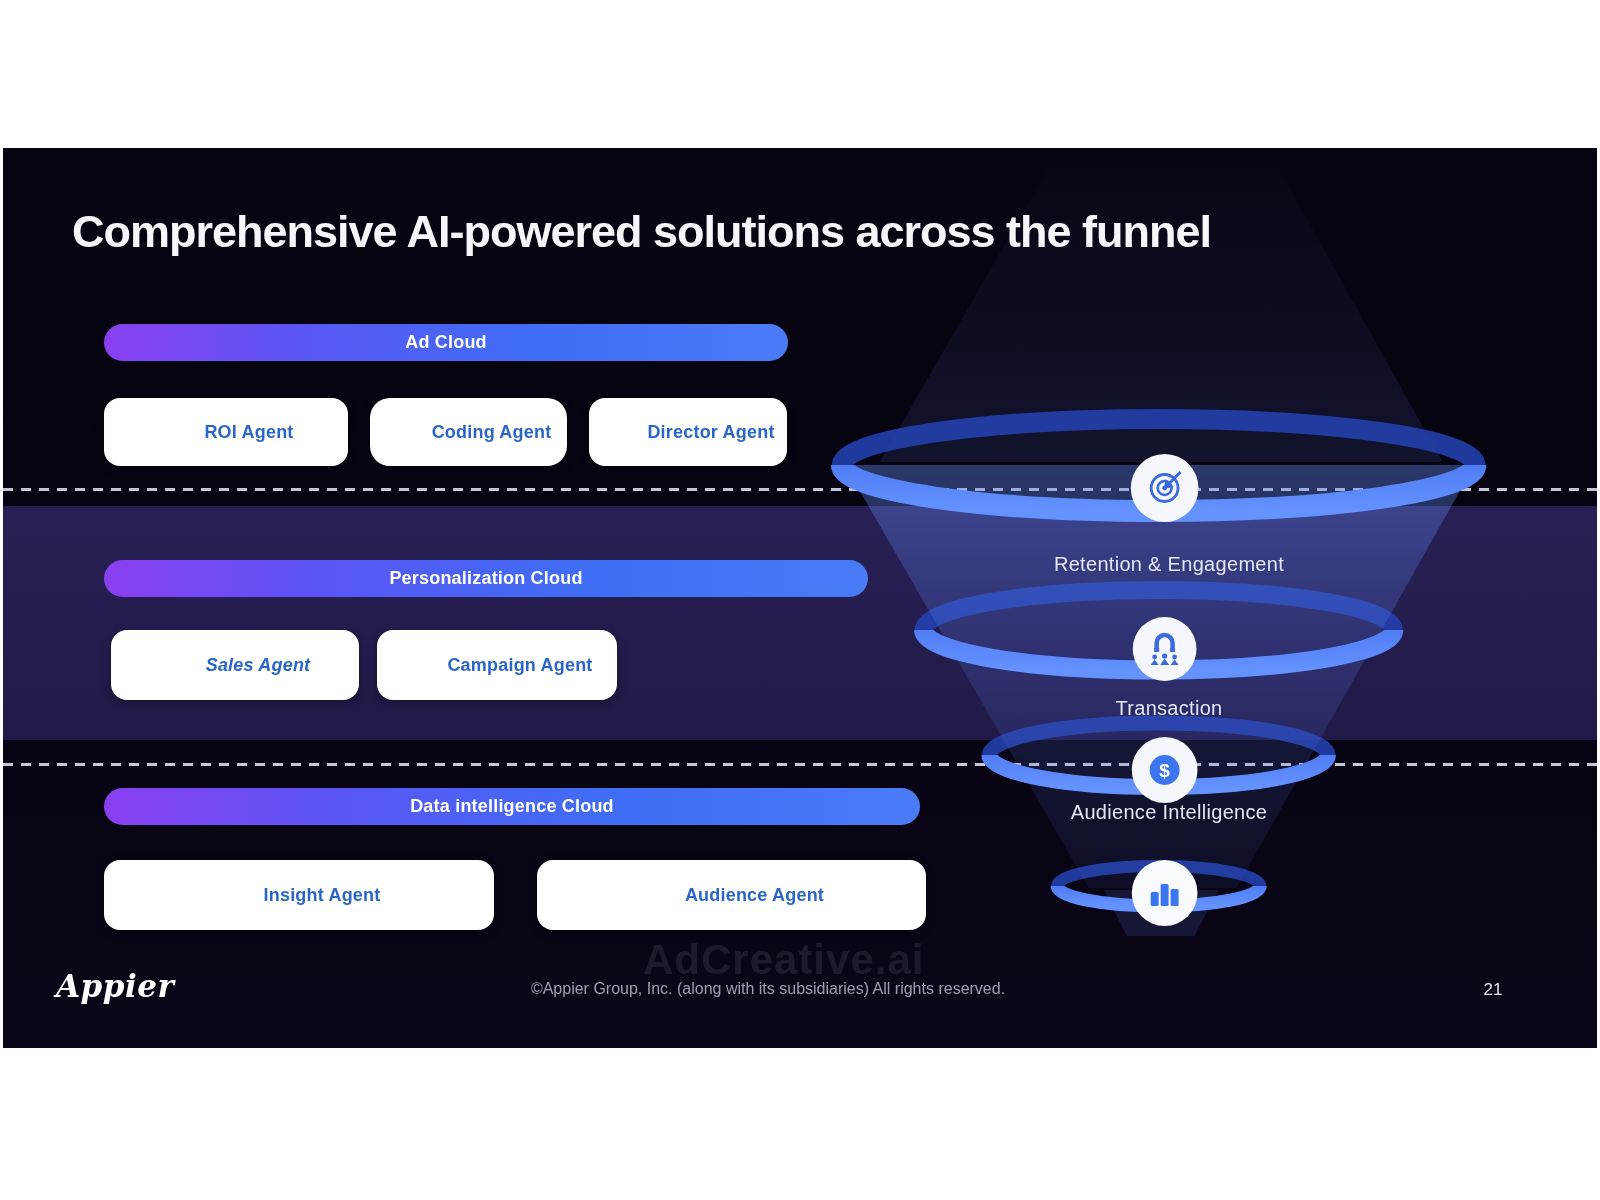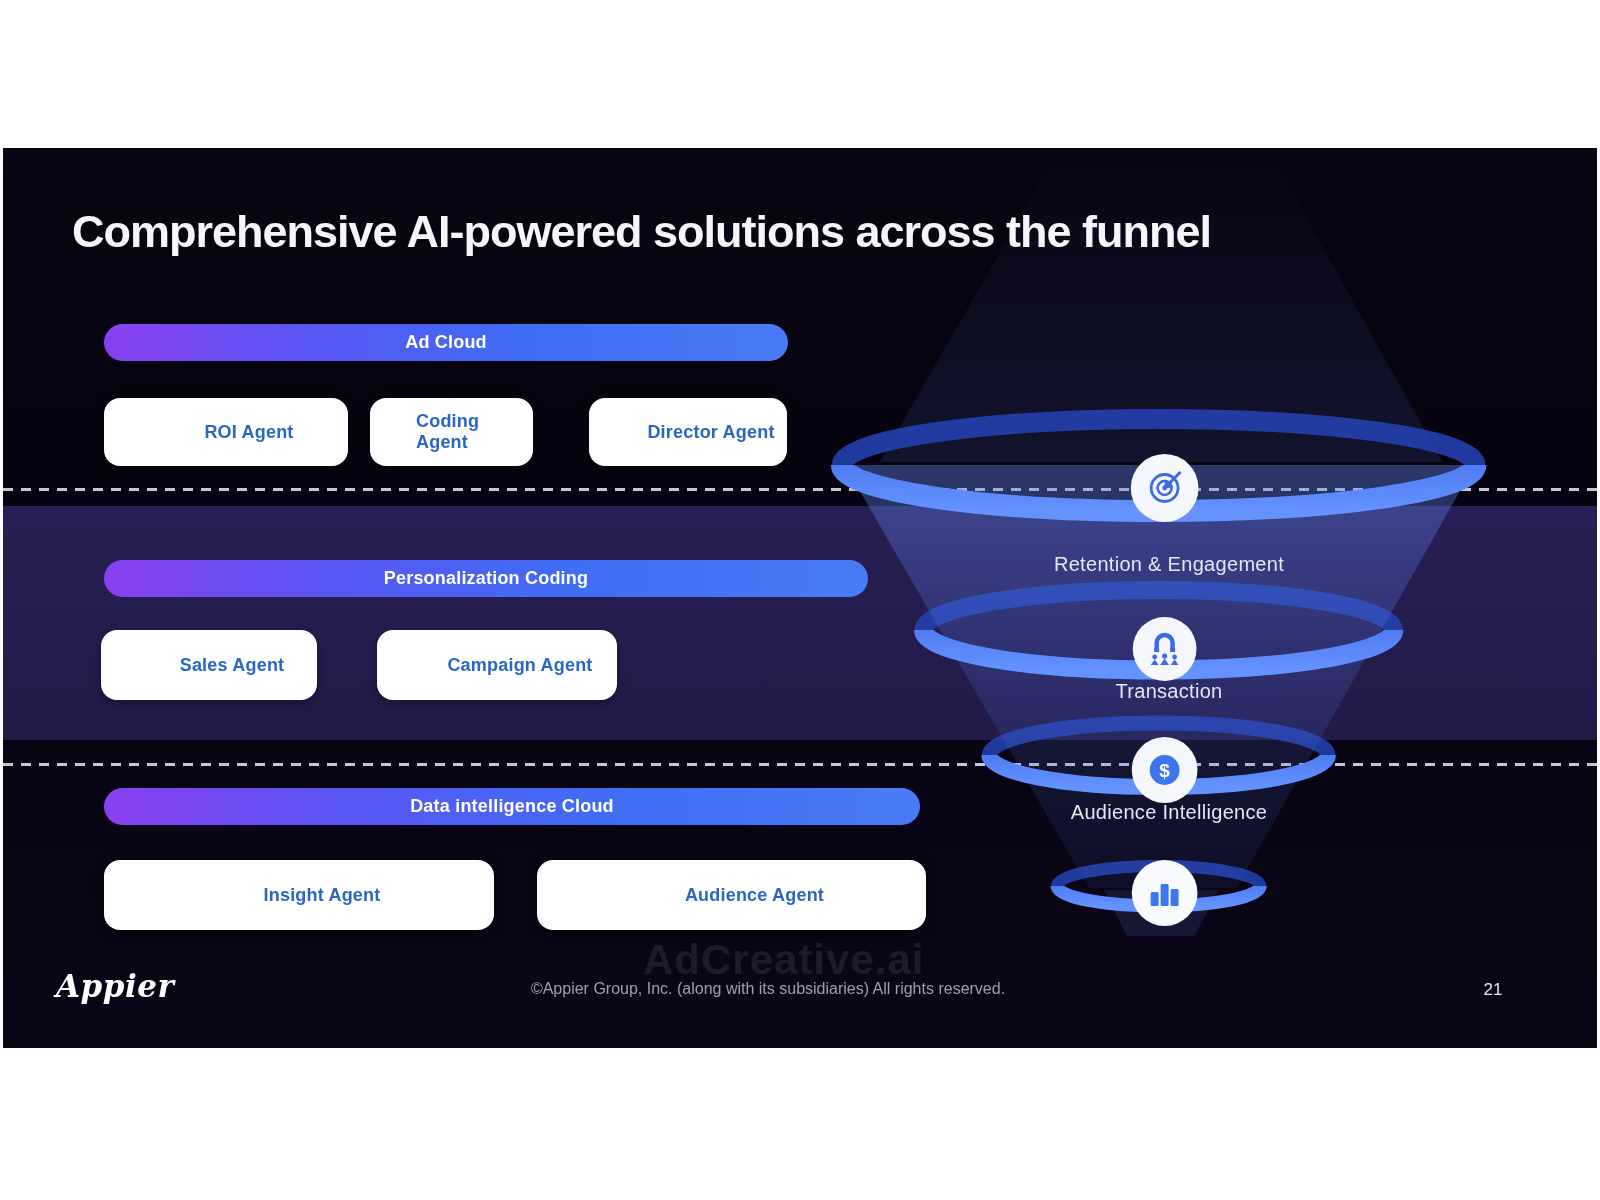--- a/index.html
+++ b/index.html
@@ -28,35 +28,35 @@
   .bar-data { left:101px; top:640px; width:816px; }
 
   .card { position:absolute; z-index:3; background:#ffffff; border-radius:16px;
           display:flex; align-items:center; justify-content:center;
           font-size:18px; font-weight:bold; color:#2a66c8; letter-spacing:0.2px;
           box-shadow:0 3px 10px rgba(0,0,0,0.35);padding-left:46px; }
   .r1 { top:250px; height:68px; }
   .r2 { top:482px; height:70px; }
   .r3 { top:712px; height:70px; }
   .c-roi      { left:101px; width:244px; }
-  .c-coding   { left:367px; width:163px; }
+  .c-coding   { left:367px; width:197px;border-radius:20px; }
   .c-director { left:586px; width:198px; }
-  .c-sales    { left:98px; width:216px; }
+  .c-sales    { left:108px; width:248px;font-style:italic; }
   .c-campaign { left:374px; width:240px; }
   .c-service  { left:644px; width:227px; }
   .c-insight  { left:101px; width:390px; }
   .c-audience { left:534px; width:389px; }
 
   .funnel-svg { position:absolute; left:0; top:0; width:100%; height:100%; z-index:2; }
 
   .stage-label { position:absolute; z-index:3; text-align:center; color:#e2e7f4;
                  font-size:20px; font-weight:500; letter-spacing:0.3px; }
   .lbl-prospect { left:936px; top:248px; width:460px; }
   .lbl-retention{ left:936px; top:405px; width:460px; }
-  .lbl-transact { left:936px; top:532px; width:460px; }
+  .lbl-transact { left:936px; top:549px; width:460px; }
   .lbl-audience { left:1046px; top:650px; width:240px; line-height:29px; }
 
   .logo { position:absolute; left:53px; top:820px; z-index:3; font-family:"DejaVu Serif", serif;
           font-style:italic; font-weight:bold; font-size:31px; color:#ffffff; letter-spacing:0.5px; }
   .copyright { position:absolute; left:365px; top:832px; width:800px; z-index:3; text-align:center;
                font-size:16px; color:#9aa0b2; }
   .page-num { position:absolute; left:1460px; top:832px; width:60px; z-index:3; text-align:center;
               font-size:17px; color:#e6e6ee; }
 </style>
 </head>
@@ -160,21 +160,21 @@
     <div class="card r1 c-roi">
       <span>ROI Agent</span>
       </div>
     <div class="card r1 c-coding">
       <span>Coding Agent</span>
       </div>
     <div class="card r1 c-director">
       <span>Director Agent</span>
       </div>
 
-    <div class="cloud-bar bar-pers">Personalization Coding</div>
+    <div class="cloud-bar bar-pers">Personalization Cloud</div>
     <div class="card r2 c-sales">
       <span>Sales Agent</span>
       </div>
     <div class="card r2 c-campaign">
       <span>Campaign Agent</span>
       </div>
 
     <div class="cloud-bar bar-data">Data intelligence Cloud</div>
     <div class="card r3 c-insight">
       <span>Insight Agent</span>

